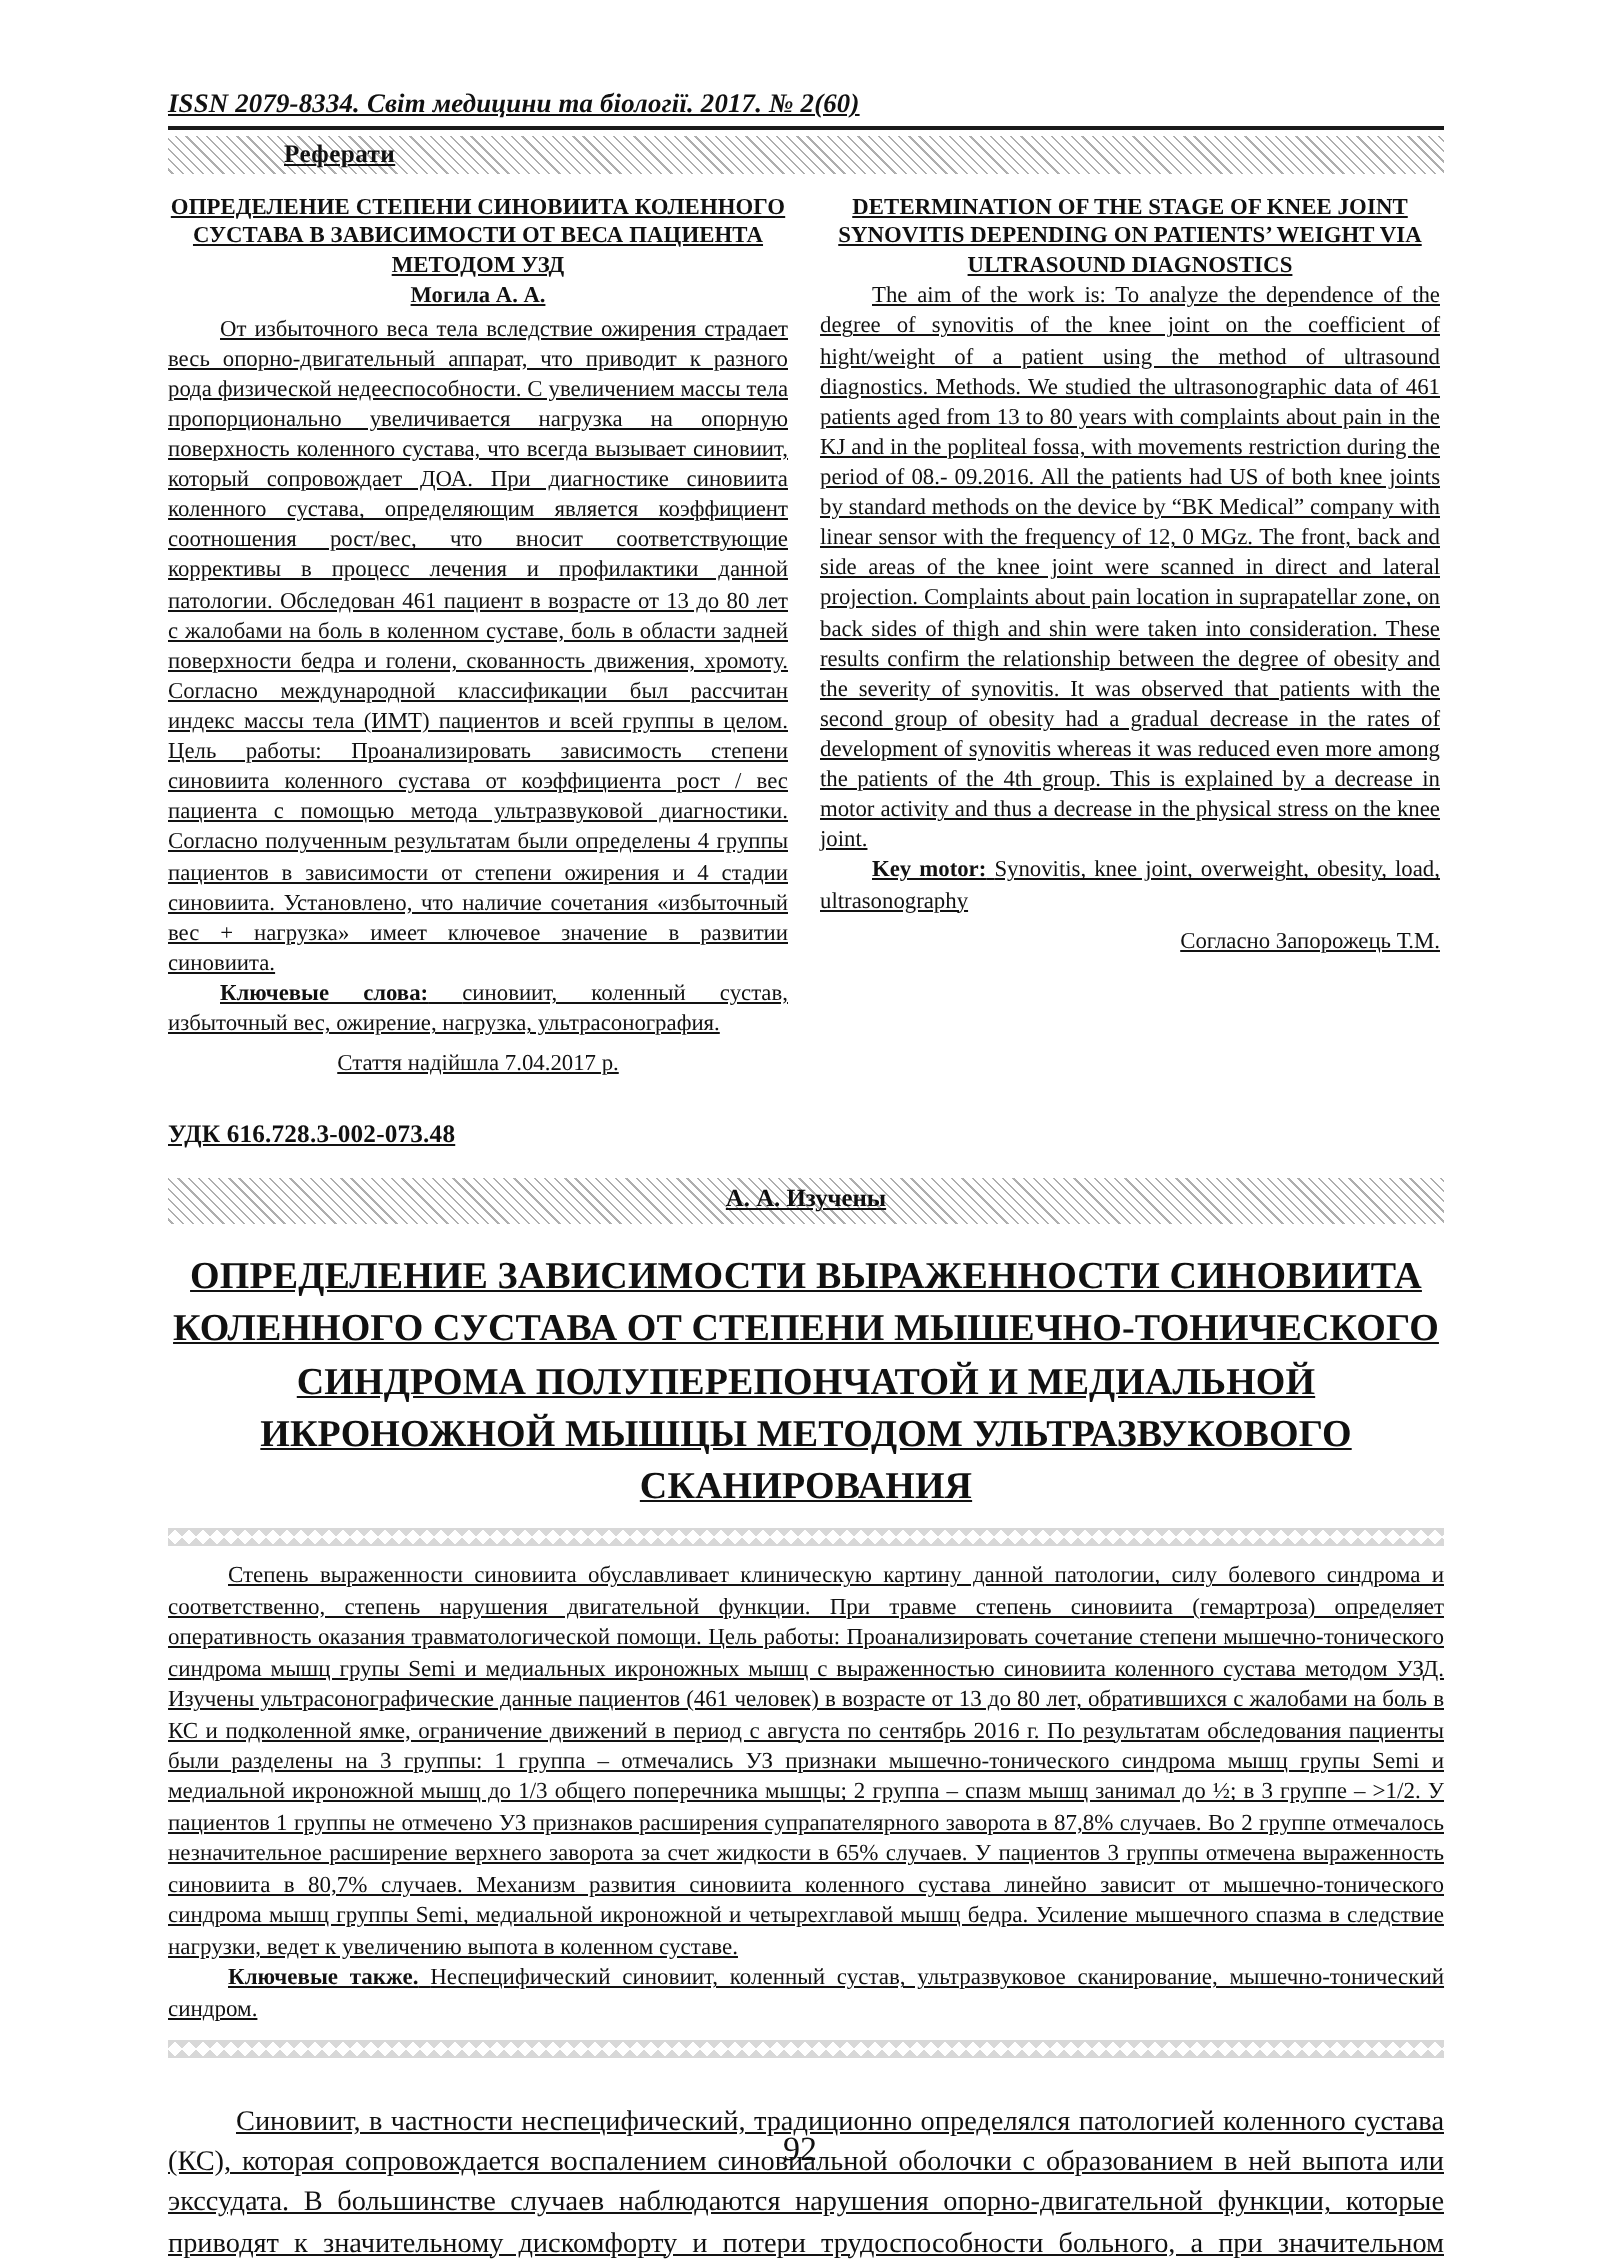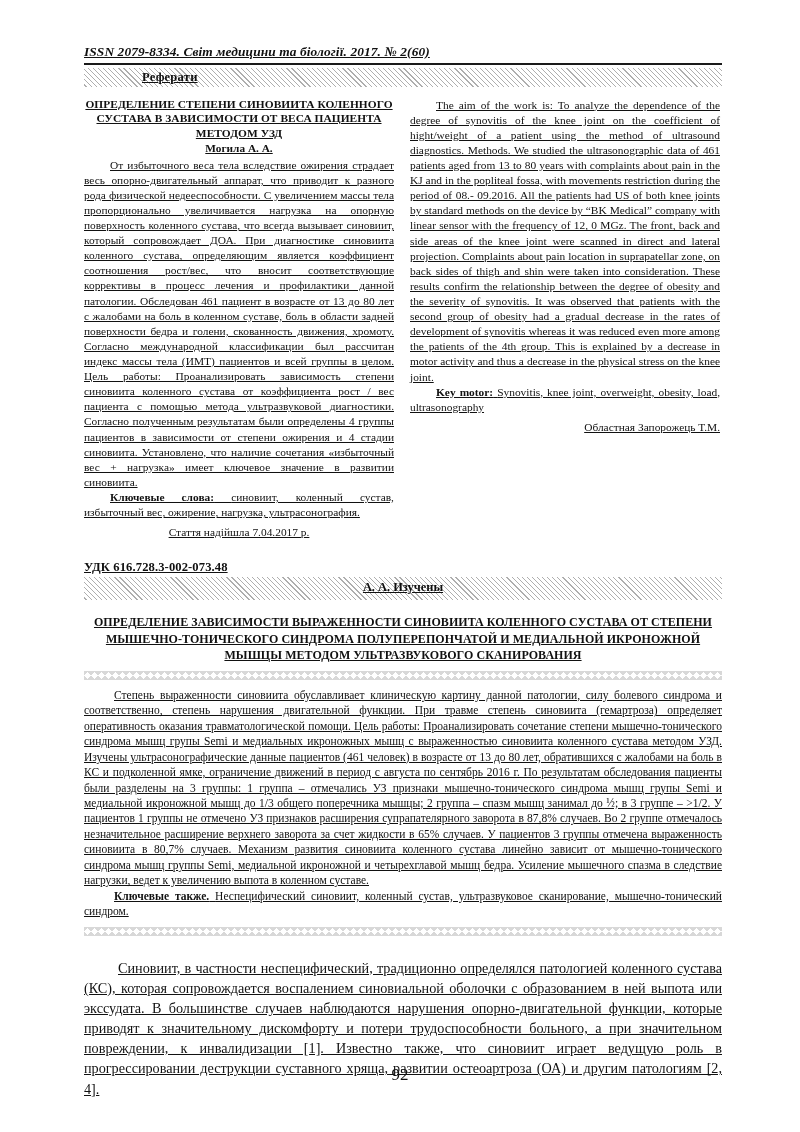--- a/index.html
+++ b/index.html
@@ -132,29 +132,29 @@
   }
   .abs-foot.center {
     text-align: center;
   }
 
   
   .udc {
     font-weight: bold;
     font-size: 12.6px;
     margin-top: 22px;
-    margin-bottom: 2px;
+    margin-bottom: 14px;
     letter-spacing: 0.1px;
   }
 
   
   .art-title {
     text-align: center;
     font-weight: bold;
-    font-size: 12px;
+    font-size: 19px;
     line-height: 1.38;
     margin-top: 14px;
     margin-bottom: 4px;
     letter-spacing: 0.05px;
   }
 
   
   .zigzag {
     height: 9px;
     width: 100%;
@@ -219,23 +219,24 @@
 
       <div class="col">
         <div class="abs-title">ОПРЕДЕЛЕНИЕ СТЕПЕНИ СИНОВИИТА КОЛЕННОГО СУСТАВА В ЗАВИСИМОСТИ ОТ ВЕСА ПАЦИЕНТА МЕТОДОМ УЗД</div>
         <div class="abs-author">Могила А. А.</div>
         <div class="abs-body">От избыточного веса тела вследствие ожирения страдает весь опорно-двигательный аппарат, что приводит к разного рода физической недееспособности. С увеличением массы тела пропорционально увеличивается нагрузка на опорную поверхность коленного сустава, что всегда вызывает синовиит, который сопровождает ДОА. При диагностике синовиита коленного сустава, определяющим является коэффициент соотношения рост/вес, что вносит соответствующие коррективы в процесс лечения и профилактики данной патологии. Обследован 461 пациент в возрасте от 13 до 80 лет с жалобами на боль в коленном суставе, боль в области задней поверхности бедра и голени, скованность движения, хромоту. Согласно международной классификации был рассчитан индекс массы тела (ИМТ) пациентов и всей группы в целом. Цель работы: Проанализировать зависимость степени синовиита коленного сустава от коэффициента рост / вес пациента с помощью метода ультразвуковой диагностики. Согласно полученным результатам были определены 4 группы пациентов в зависимости от степени ожирения и 4 стадии синовиита. Установлено, что наличие сочетания «избыточный вес + нагрузка» имеет ключевое значение в развитии синовиита.</div>
         <div class="abs-keywords"><b class="kw-spread">Ключевые слова:</b> <span>синовиит, коленный сустав, избыточный вес, ожирение, нагрузка, ультрасонография.</span></div>
         <div class="abs-foot center">Стаття надійшла 7.04.2017 р.</div>
       </div>
 
       <div class="col">
+        <div class="abs-title">DETERMINATION OF THE STAGE OF KNEE JOINT SYNOVITIS DEPENDING ON PATIENTS’ WEIGHT VIA ULTRASOUND DIAGNOSTICS</div>
         <div class="abs-body">The aim of the work is: To analyze the dependence of the degree of synovitis of the knee joint on the coefficient of hight/weight of a patient using the method of ultrasound diagnostics. Methods. We studied the ultrasonographic data of 461 patients aged from 13 to 80 years with complaints about pain in the KJ and in the popliteal fossa, with movements restriction during the period of 08.- 09.2016. All the patients had US of both knee joints by standard methods on the device by “BK Medical” company with linear sensor with the frequency of 12, 0 MGz. The front, back and side areas of the knee joint were scanned in direct and lateral projection. Complaints about pain location in suprapatellar zone, on back sides of thigh and shin were taken into consideration. These results confirm the relationship between the degree of obesity and the severity of synovitis. It was observed that patients with the second group of obesity had a gradual decrease in the rates of development of synovitis whereas it was reduced even more among  the patients of the 4th group. This is explained by a decrease in motor activity and thus a decrease in the physical stress on the knee joint.</div>
         <div class="abs-keywords"><b>Key motor:</b> <span>Synovitis, knee joint, overweight, obesity, load, ultrasonography</span></div>
-        <div class="abs-foot">Областная Запорожець Т.М.</div>
+        <div class="abs-foot">Согласно Запорожець Т.М.</div>
       </div>
 
     </div>
 
     <div class="udc">УДК 616.728.3-002-073.48</div>
 
     <div class="hatch-band centered">
       <div class="band-line">А. А. Изучены</div>
     </div>
 

